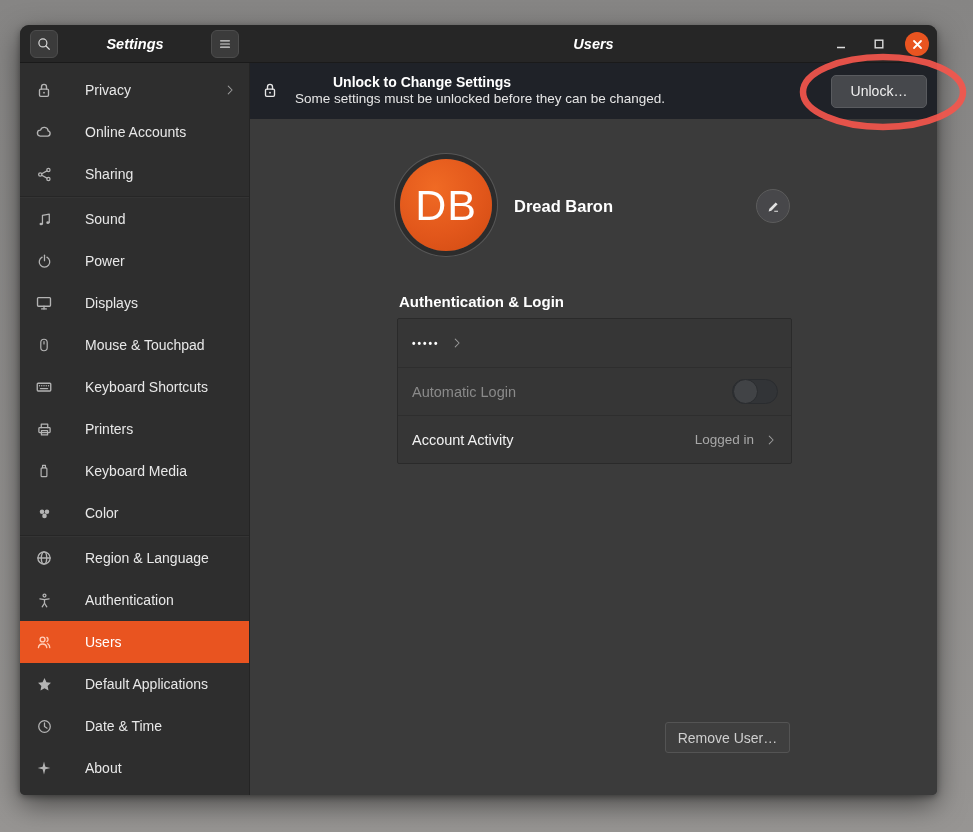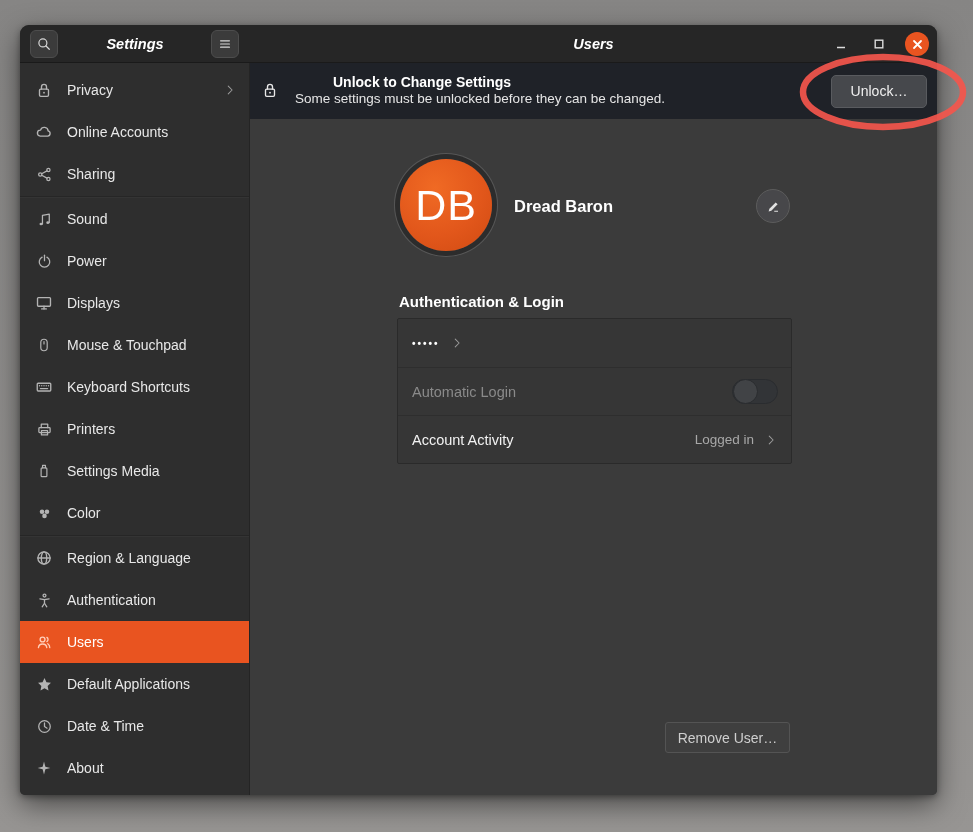--- a/index.html
+++ b/index.html
@@ -47,21 +47,21 @@
   .wc{width:24px;height:24px;display:flex;align-items:center;justify-content:center;color:#dcdcdc;cursor:pointer;}
   .wc.close{background:var(--accent);border-radius:50%;color:#fff;}
   
   .sidebar{
     position:absolute;left:0;top:38px;bottom:0;width:230px;
     background:var(--sidebar-bg);border-right:1px solid #242424;
     padding-top:6px;
   }
   .side-item{
     height:42px;display:flex;align-items:center;padding:0 12px 0 14px;
-    gap:13px;font-size:14px;color:#e8e8e8;cursor:pointer;position:relative;
+    gap:31px;font-size:14px;color:#e8e8e8;cursor:pointer;position:relative;
   }
   .side-item .icon{width:20px;height:20px;flex:0 0 20px;color:#b4b4b4;display:flex;align-items:center;justify-content:center;}
   .side-item .label{flex:1;white-space:nowrap;overflow:hidden;}
   .side-item .chevron{width:14px;height:14px;flex:0 0 14px;color:#9a9a9a;}
   .side-item.selected{background:var(--accent);color:#fff;}
   .side-item.selected .icon{color:#ffcdb8;}
   .side-sep{height:1px;background:#262626;margin:1px 0;box-shadow:0 1px 0 #343434;}
   
   .banner{
     position:absolute;left:230px;top:38px;right:0;height:56px;
@@ -267,21 +267,21 @@
         </span>
         <span class="label">Printers</span>
       </div>
       <div class="side-item">
         <span class="icon">
           <svg width="16" height="16" viewBox="0 0 20 20" fill="none" stroke="currentColor" stroke-width="1.5" stroke-linecap="round" stroke-linejoin="round">
             <rect x="6.4" y="6" width="7.2" height="11" rx="1.2"></rect>
             <path d="M8.2 6V3h3.6v3"></path>
           </svg>
         </span>
-        <span class="label">Settings Media</span>
+        <span class="label">Keyboard Media</span>
       </div>
       <div class="side-item">
         <span class="icon">
           <svg width="17" height="17" viewBox="0 0 20 20">
             <g fill="currentColor">
               <circle cx="7.1" cy="7.9" r="2.7"></circle>
               <circle cx="12.9" cy="7.9" r="2.7"></circle>
               <circle cx="10" cy="12.8" r="2.7"></circle>
             </g>
           </svg>

